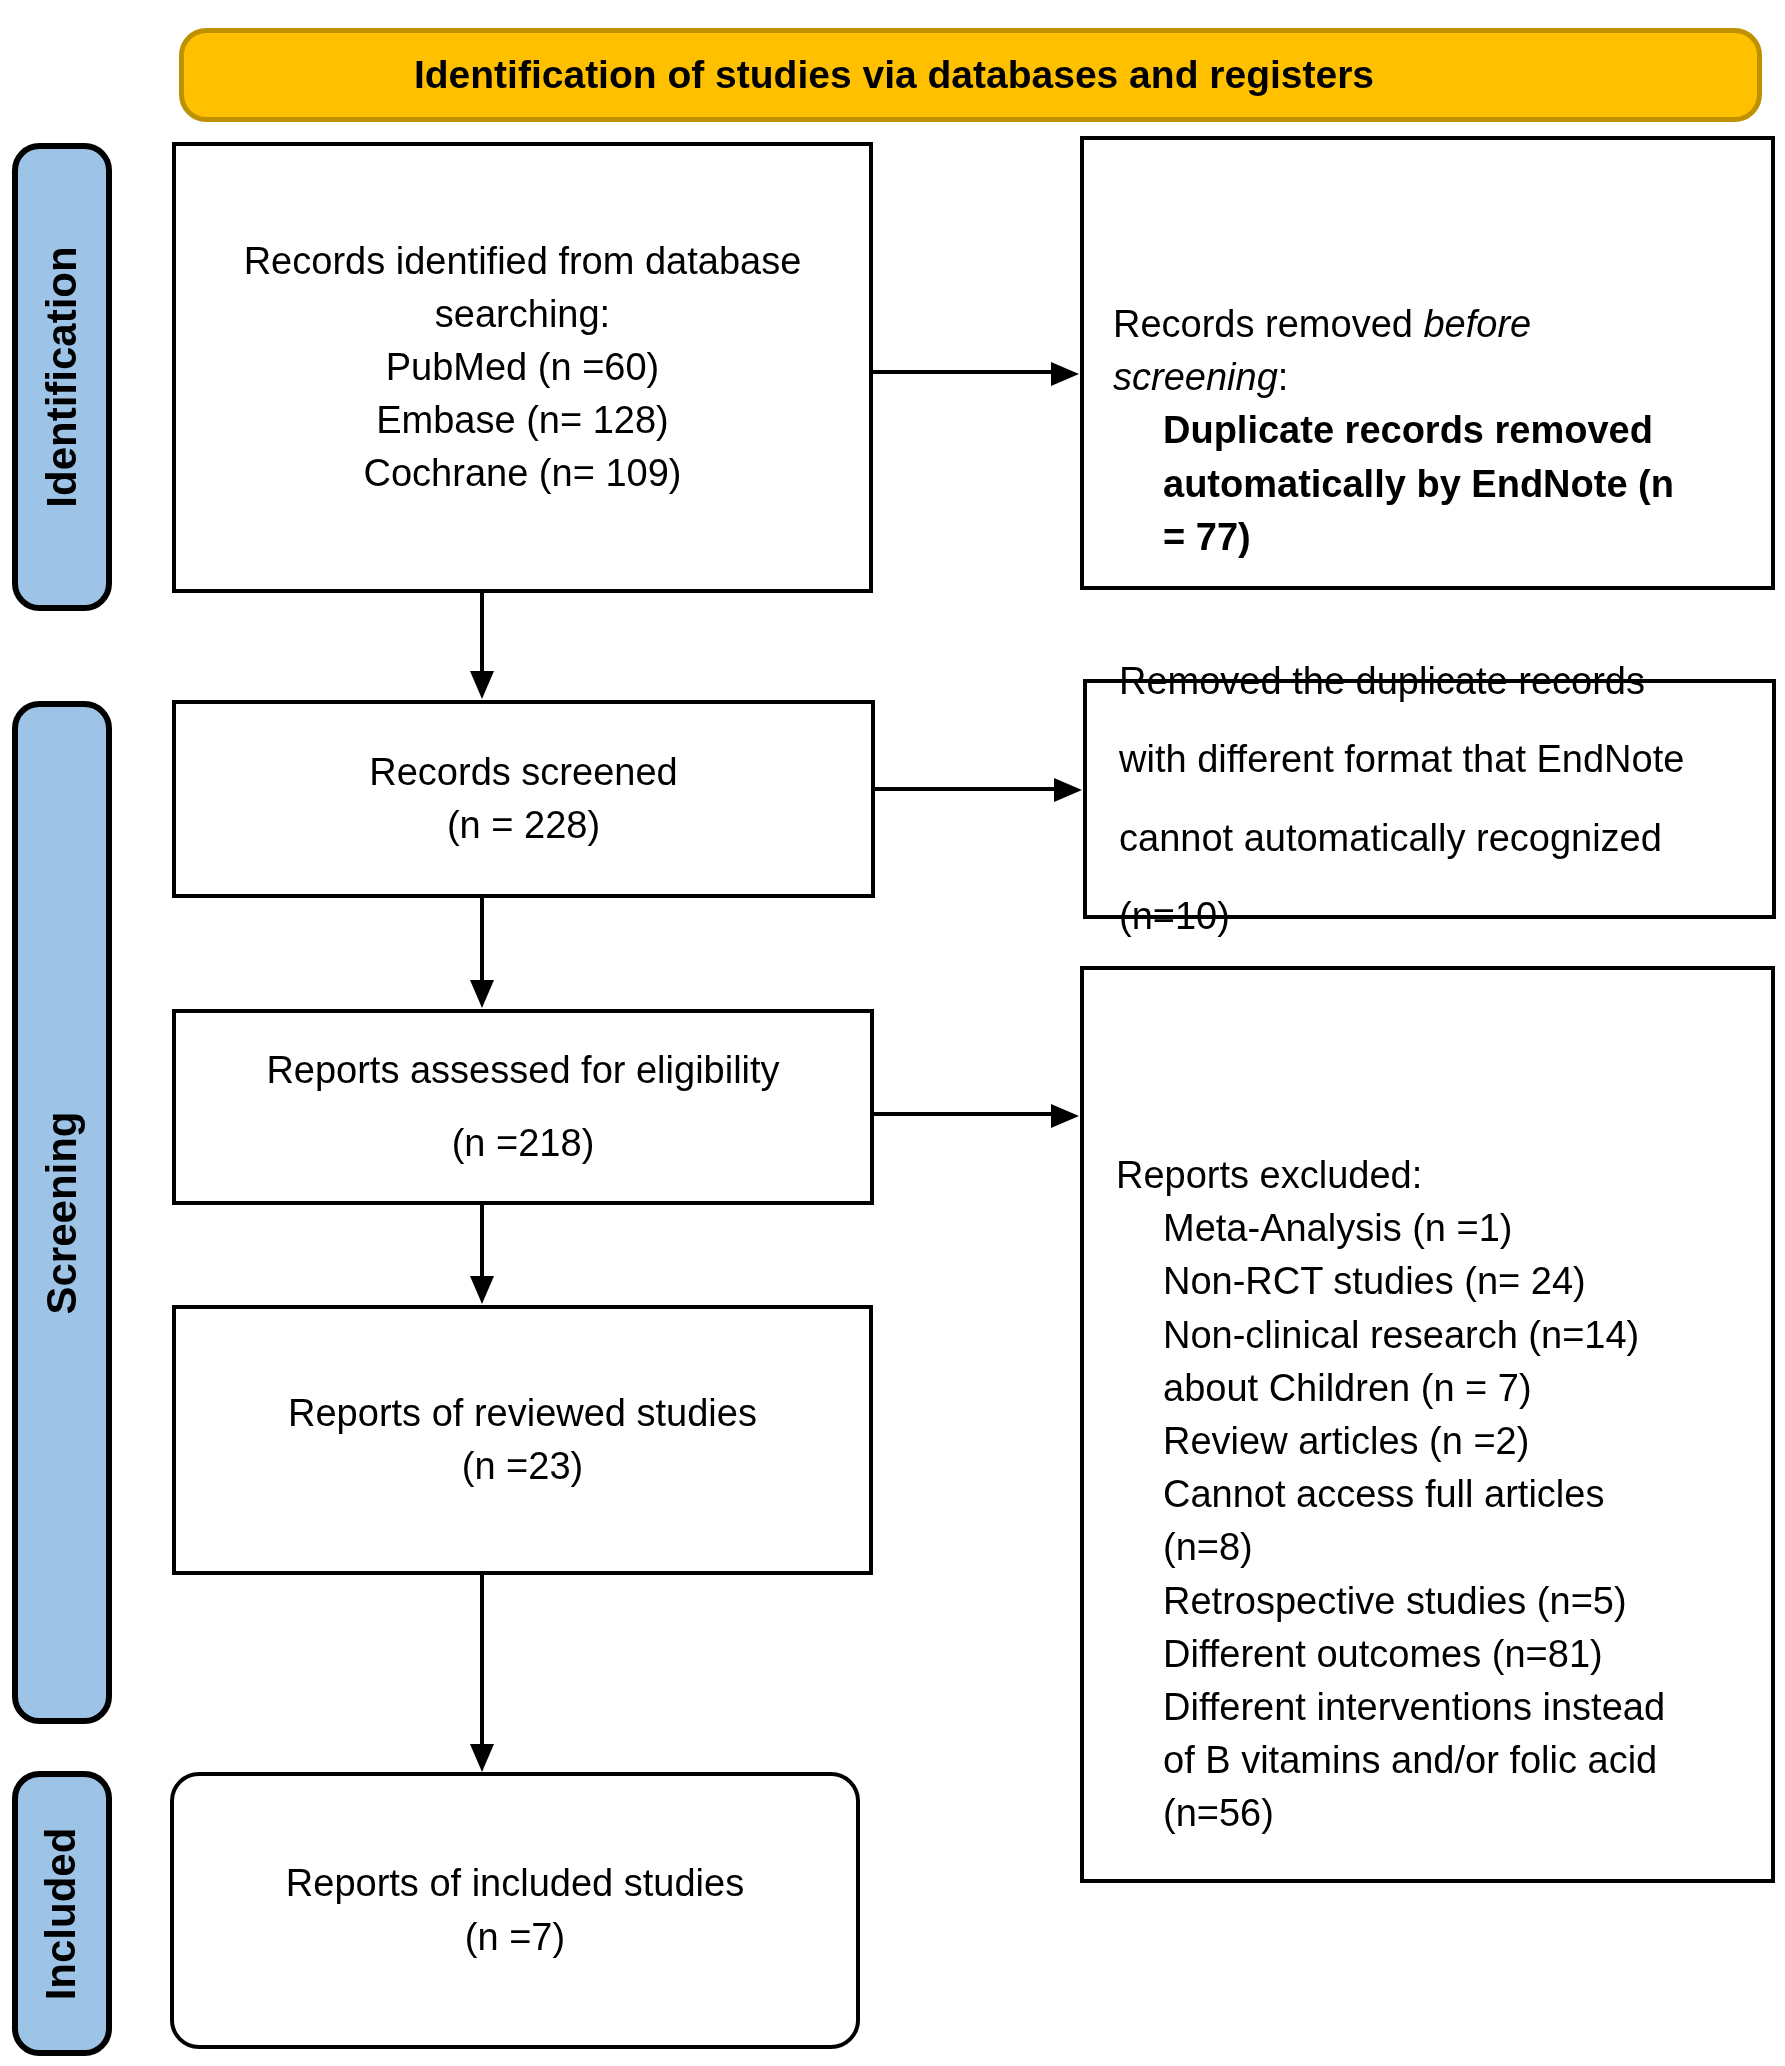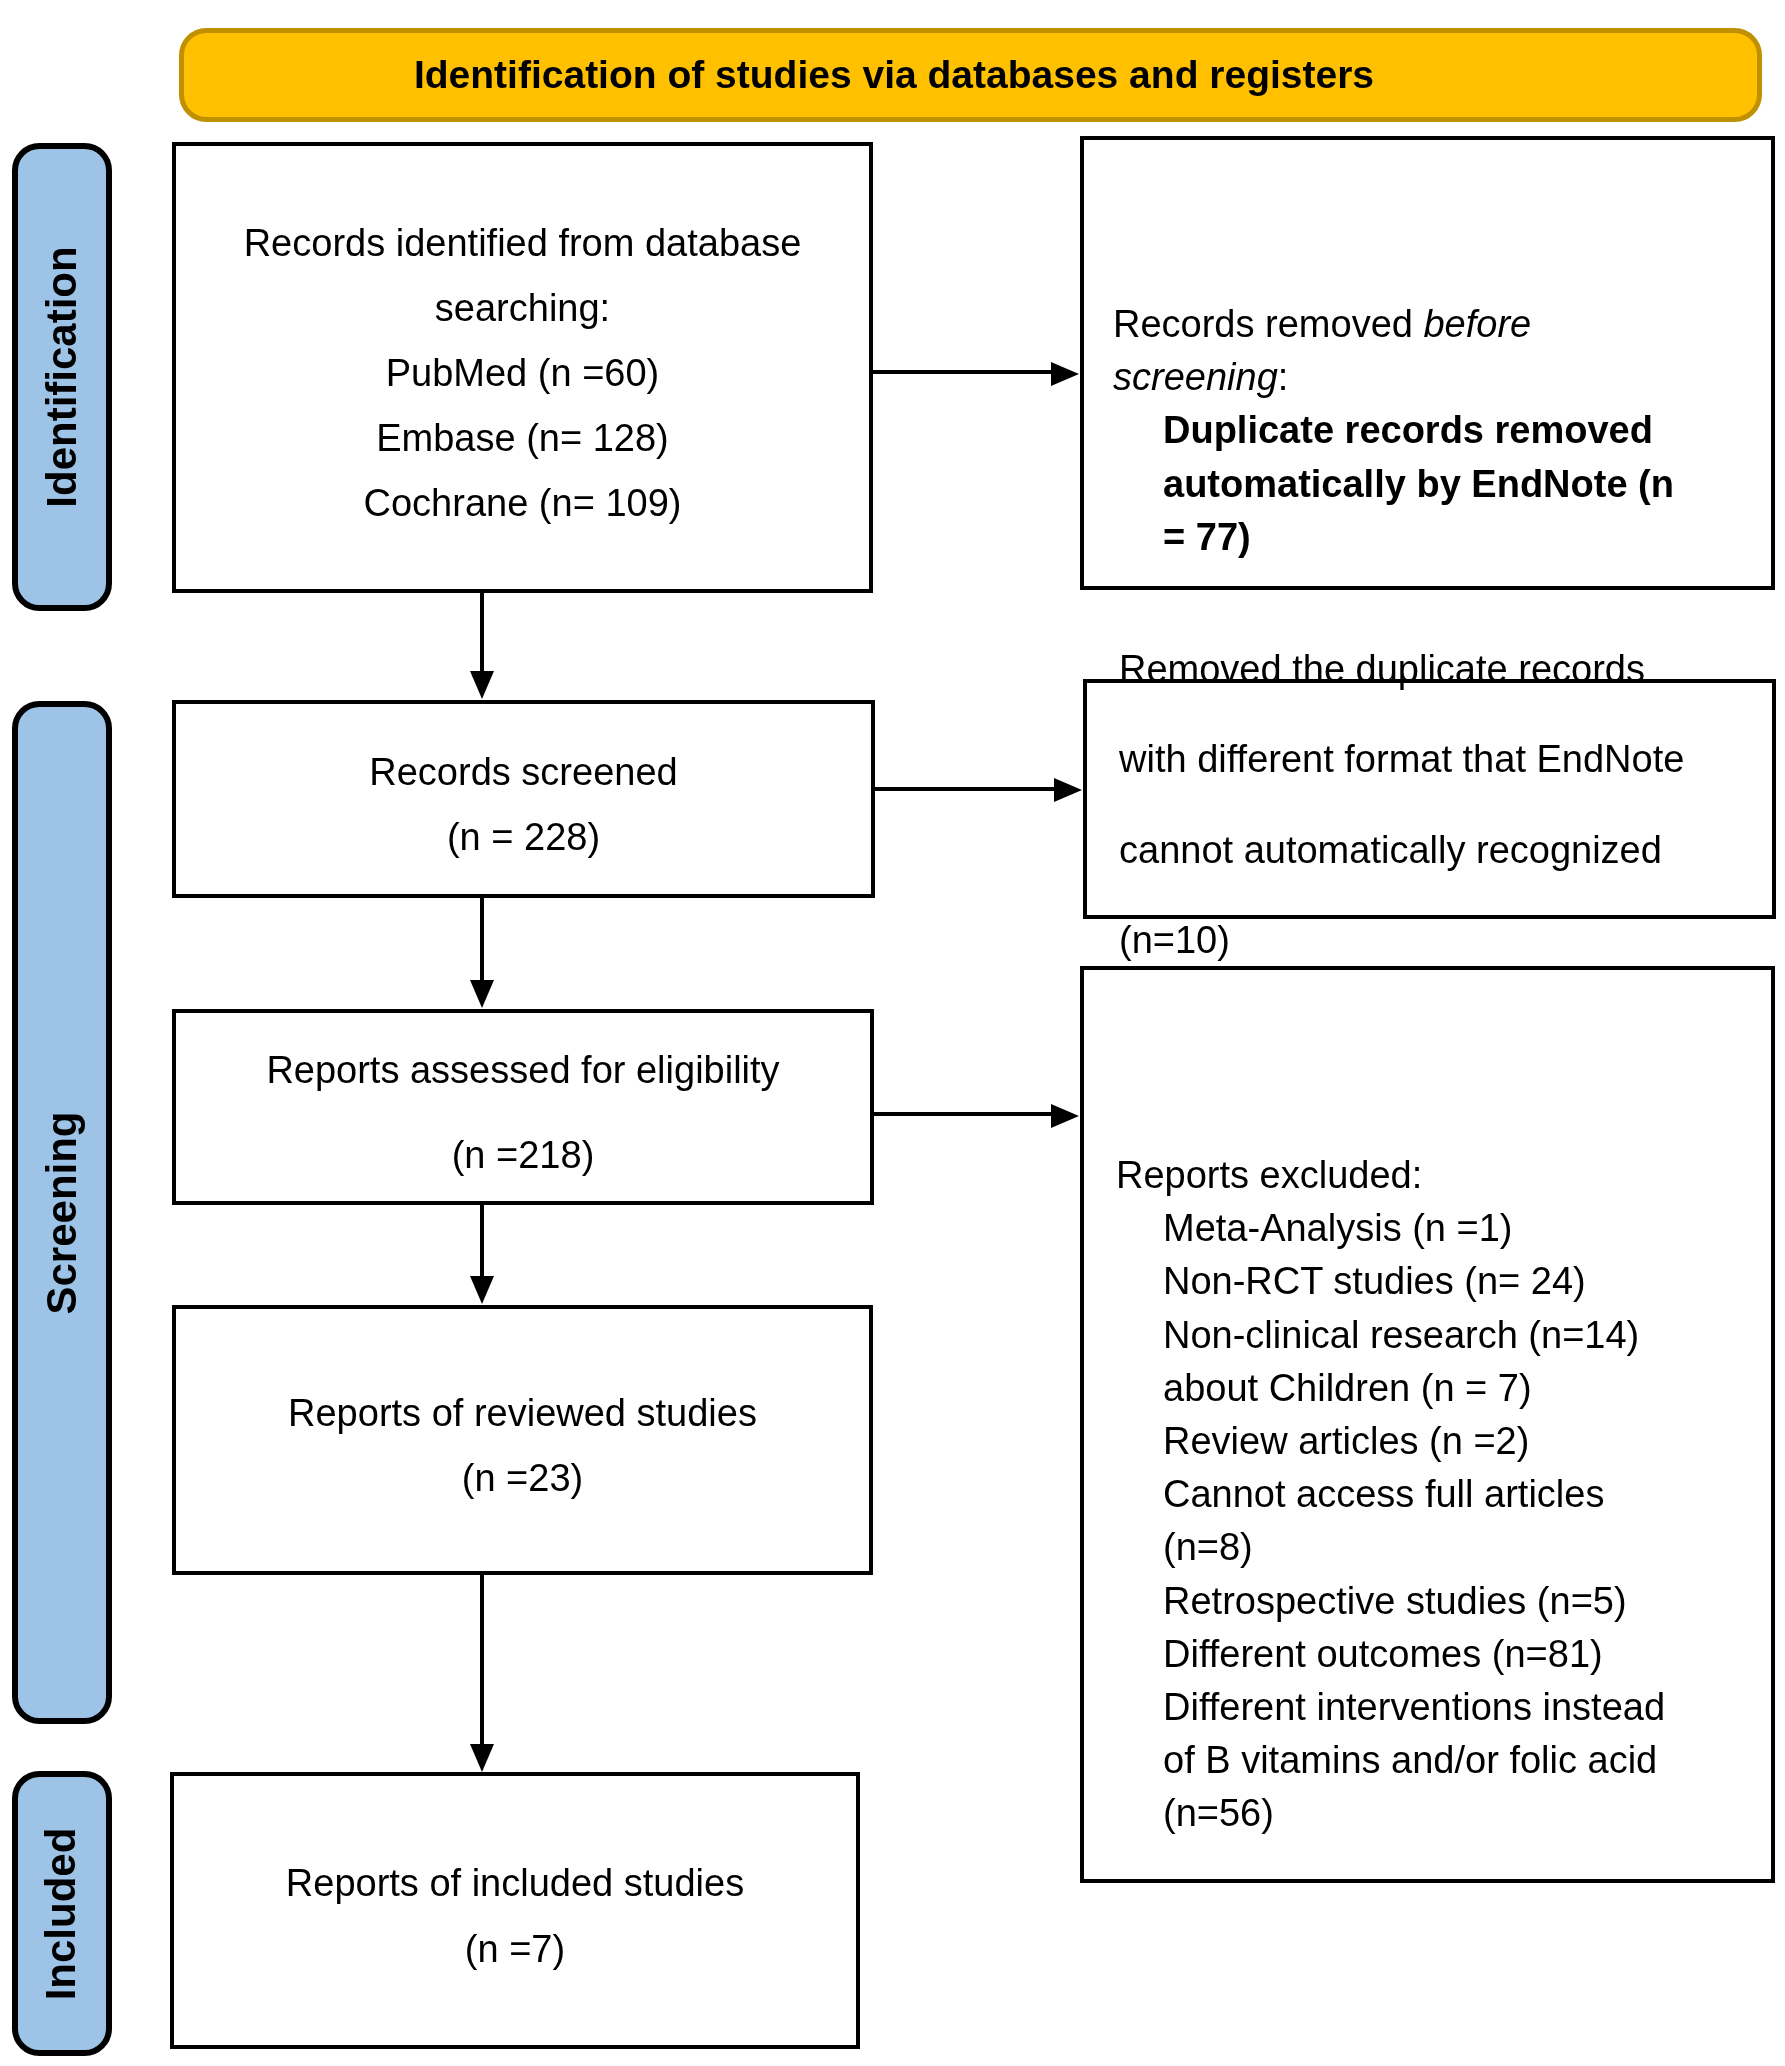--- a/index.html
+++ b/index.html
@@ -66,34 +66,34 @@
     font-size: 38px;
     line-height: 1.4;
   }
   .box.center {
     display: flex;
     flex-direction: column;
     align-items: center;
     justify-content: center;
     text-align: center;
   }
-  .line { display: block; margin-top: 12px; }
+  .line { display: block; }
 
   .box-identified { left: 172px;  top: 142px;  width: 701px; height: 451px; }
   .box-removed    { left: 1080px; top: 136px;  width: 695px; height: 454px;
                     padding: 158px 21px 16px 29px; }
   .box-screened   { left: 172px;  top: 700px; width: 703px; height: 198px; }
   .box-dup-manual { left: 1083px; top: 679px; width: 693px; height: 240px;
                     display: flex; flex-direction: column; justify-content: center;
                     padding: 0 21px 0 32px; gap: 25px; }
   .box-assessed   { left: 172px;  top: 1009px; width: 702px; height: 196px; gap: 20px; }
   .box-excluded   { left: 1080px; top: 966px; width: 695px; height: 917px;
                     padding: 179px 21px 0 32px; }
   .box-reviewed   { left: 172px;  top: 1305px; width: 701px; height: 270px; }
-  .box-included   { left: 170px;  top: 1772px; width: 690px; height: 277px; }
+  .box-included   { left: 170px;  top: 1772px; width: 690px; height: 277px; border-radius: 29px; }
 
   .para { margin: 0; }
   .para.p1 { max-width: 501px; }
   .para.reason { margin-left: 50px; max-width: 527px; font-weight: bold; }
   .excl-item { margin-left: 47px; max-width: 522px; }
   em { font-style: italic; }
 
   
   .shaft-h { position: absolute; height: 4.2px; background: #000000; }
   .shaft-v { position: absolute; width: 4.2px;  background: #000000; }

